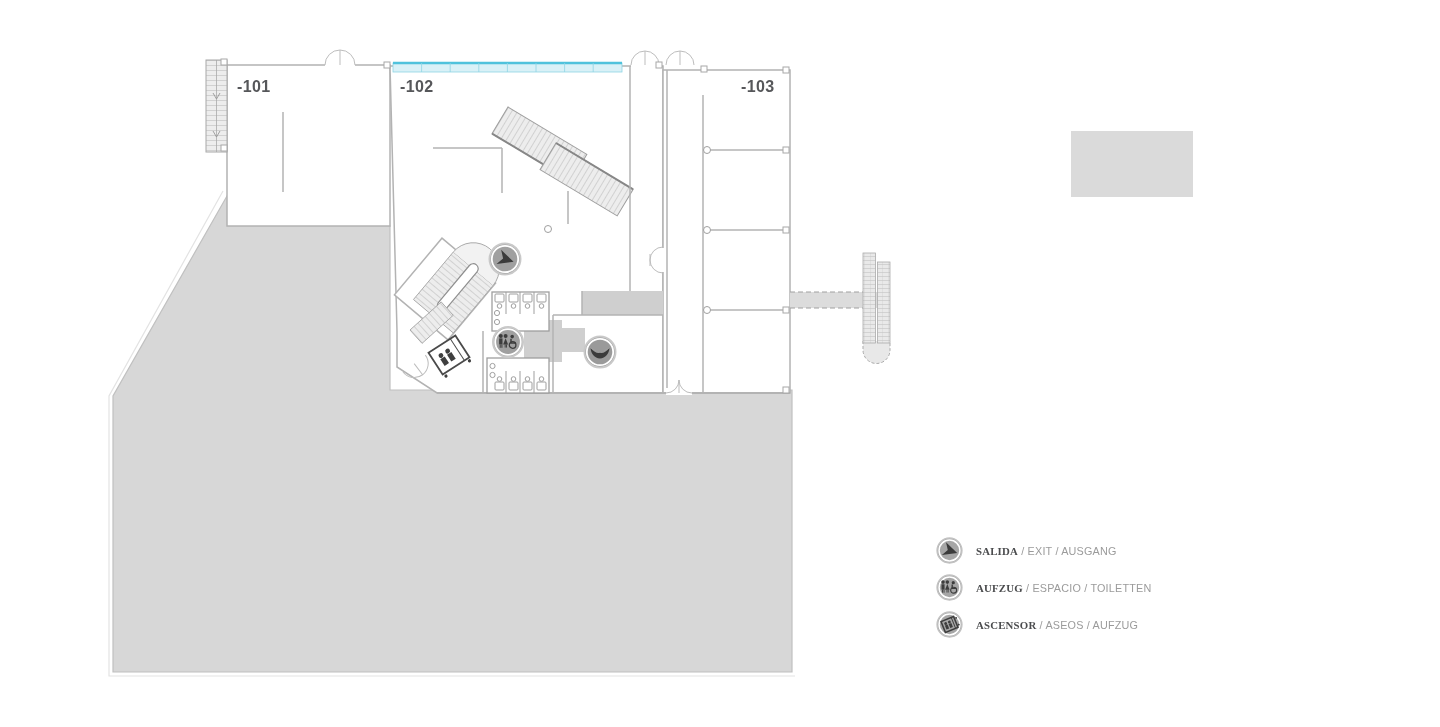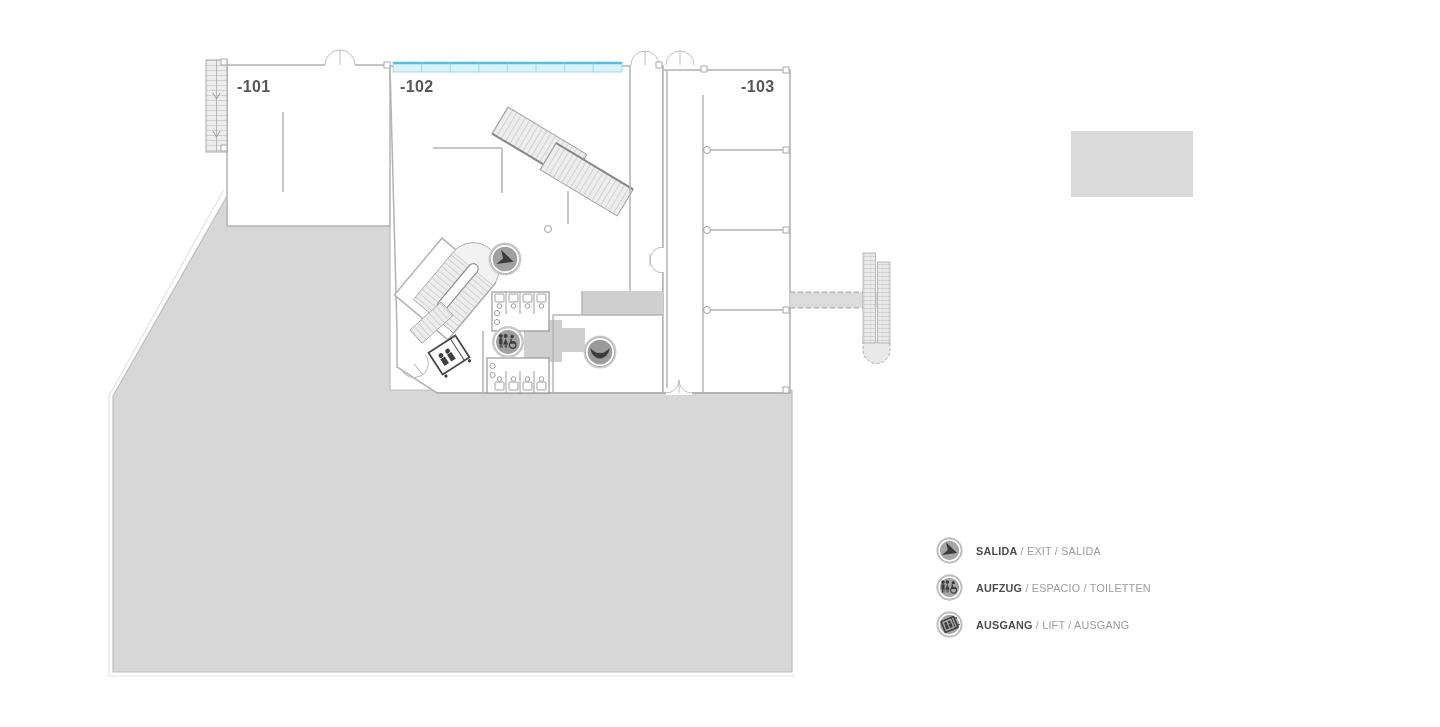--- a/index.html
+++ b/index.html
@@ -5,21 +5,21 @@
   html,body{margin:0;padding:0;background:#ffffff;}
   .stage{position:relative;width:1232px;height:727px;background:#ffffff;overflow:hidden;
          font-family:"Liberation Sans",sans-serif;}
   .plan-svg{position:absolute;left:0;top:0;}
   .room-label{font-family:"Liberation Sans",sans-serif;font-weight:700;font-size:16px;
               fill:#56575a;letter-spacing:0.4px;}
   .legend{position:absolute;left:936px;top:537px;width:490px;}
   .legend-row{display:flex;align-items:center;margin-bottom:10px;height:27px;}
   .legend-icon{flex:0 0 27px;margin-right:13px;}
   .legend-text{font-size:10.8px;letter-spacing:0.2px;white-space:nowrap;}
-  .lg-bold{color:#4b4c4e;font-weight:700;}
+  .lg-bold{color:#4b4c4e;font-weight:700;font-family:Liberation Serif, serif;}
   .lg-light{color:#9b9b9b;font-weight:400;}
 </style>
 </head>
 <body>
 
 <div class="stage">
 
 <svg class="plan-svg" width="1440" height="727" viewBox="0 0 1440 727">
   <defs>
     <pattern id="treadV" width="5" height="12" patternUnits="userSpaceOnUse">
@@ -270,36 +270,36 @@
 </svg>
 
 <div class="legend">
 
   <div class="legend-row">
     <svg class="legend-icon" width="27" height="27" viewBox="-15 -15 30 30">
       <circle r="13.8" fill="#a6a6a6" stroke="#c2c2c2" stroke-width="1.6"></circle>
       <circle r="11.6" fill="none" stroke="#ffffff" stroke-width="1.7"></circle>
       <use href="#g-arrow"></use>
     </svg>
-    <div class="legend-text"><span class="lg-bold">SALIDA</span><span class="lg-light"> / EXIT / SALIDA</span></div>
+    <div class="legend-text"><span class="lg-bold">SALIDA</span><span class="lg-light"> / EXIT / AUSGANG</span></div>
   </div>
 
   <div class="legend-row">
     <svg class="legend-icon" width="27" height="27" viewBox="-15 -15 30 30">
       <circle r="13.8" fill="#a6a6a6" stroke="#c2c2c2" stroke-width="1.6"></circle>
       <circle r="11.6" fill="none" stroke="#ffffff" stroke-width="1.7"></circle>
       <use href="#g-wc"></use>
     </svg>
     <div class="legend-text"><span class="lg-bold">AUFZUG</span><span class="lg-light"> / ESPACIO / TOILETTEN</span></div>
   </div>
 
   <div class="legend-row">
     <svg class="legend-icon" width="27" height="27" viewBox="-15 -15 30 30">
       <circle r="13.8" fill="#a6a6a6" stroke="#c2c2c2" stroke-width="1.6"></circle>
       <circle r="11.6" fill="none" stroke="#ffffff" stroke-width="1.7"></circle>
       <use href="#g-lift"></use>
     </svg>
-    <div class="legend-text"><span class="lg-bold">AUSGANG</span><span class="lg-light"> / LIFT / AUSGANG</span></div>
+    <div class="legend-text"><span class="lg-bold">ASCENSOR</span><span class="lg-light"> / ASEOS / AUFZUG</span></div>
   </div>
 
 
 </div>
 </div>
 
 </body></html>

